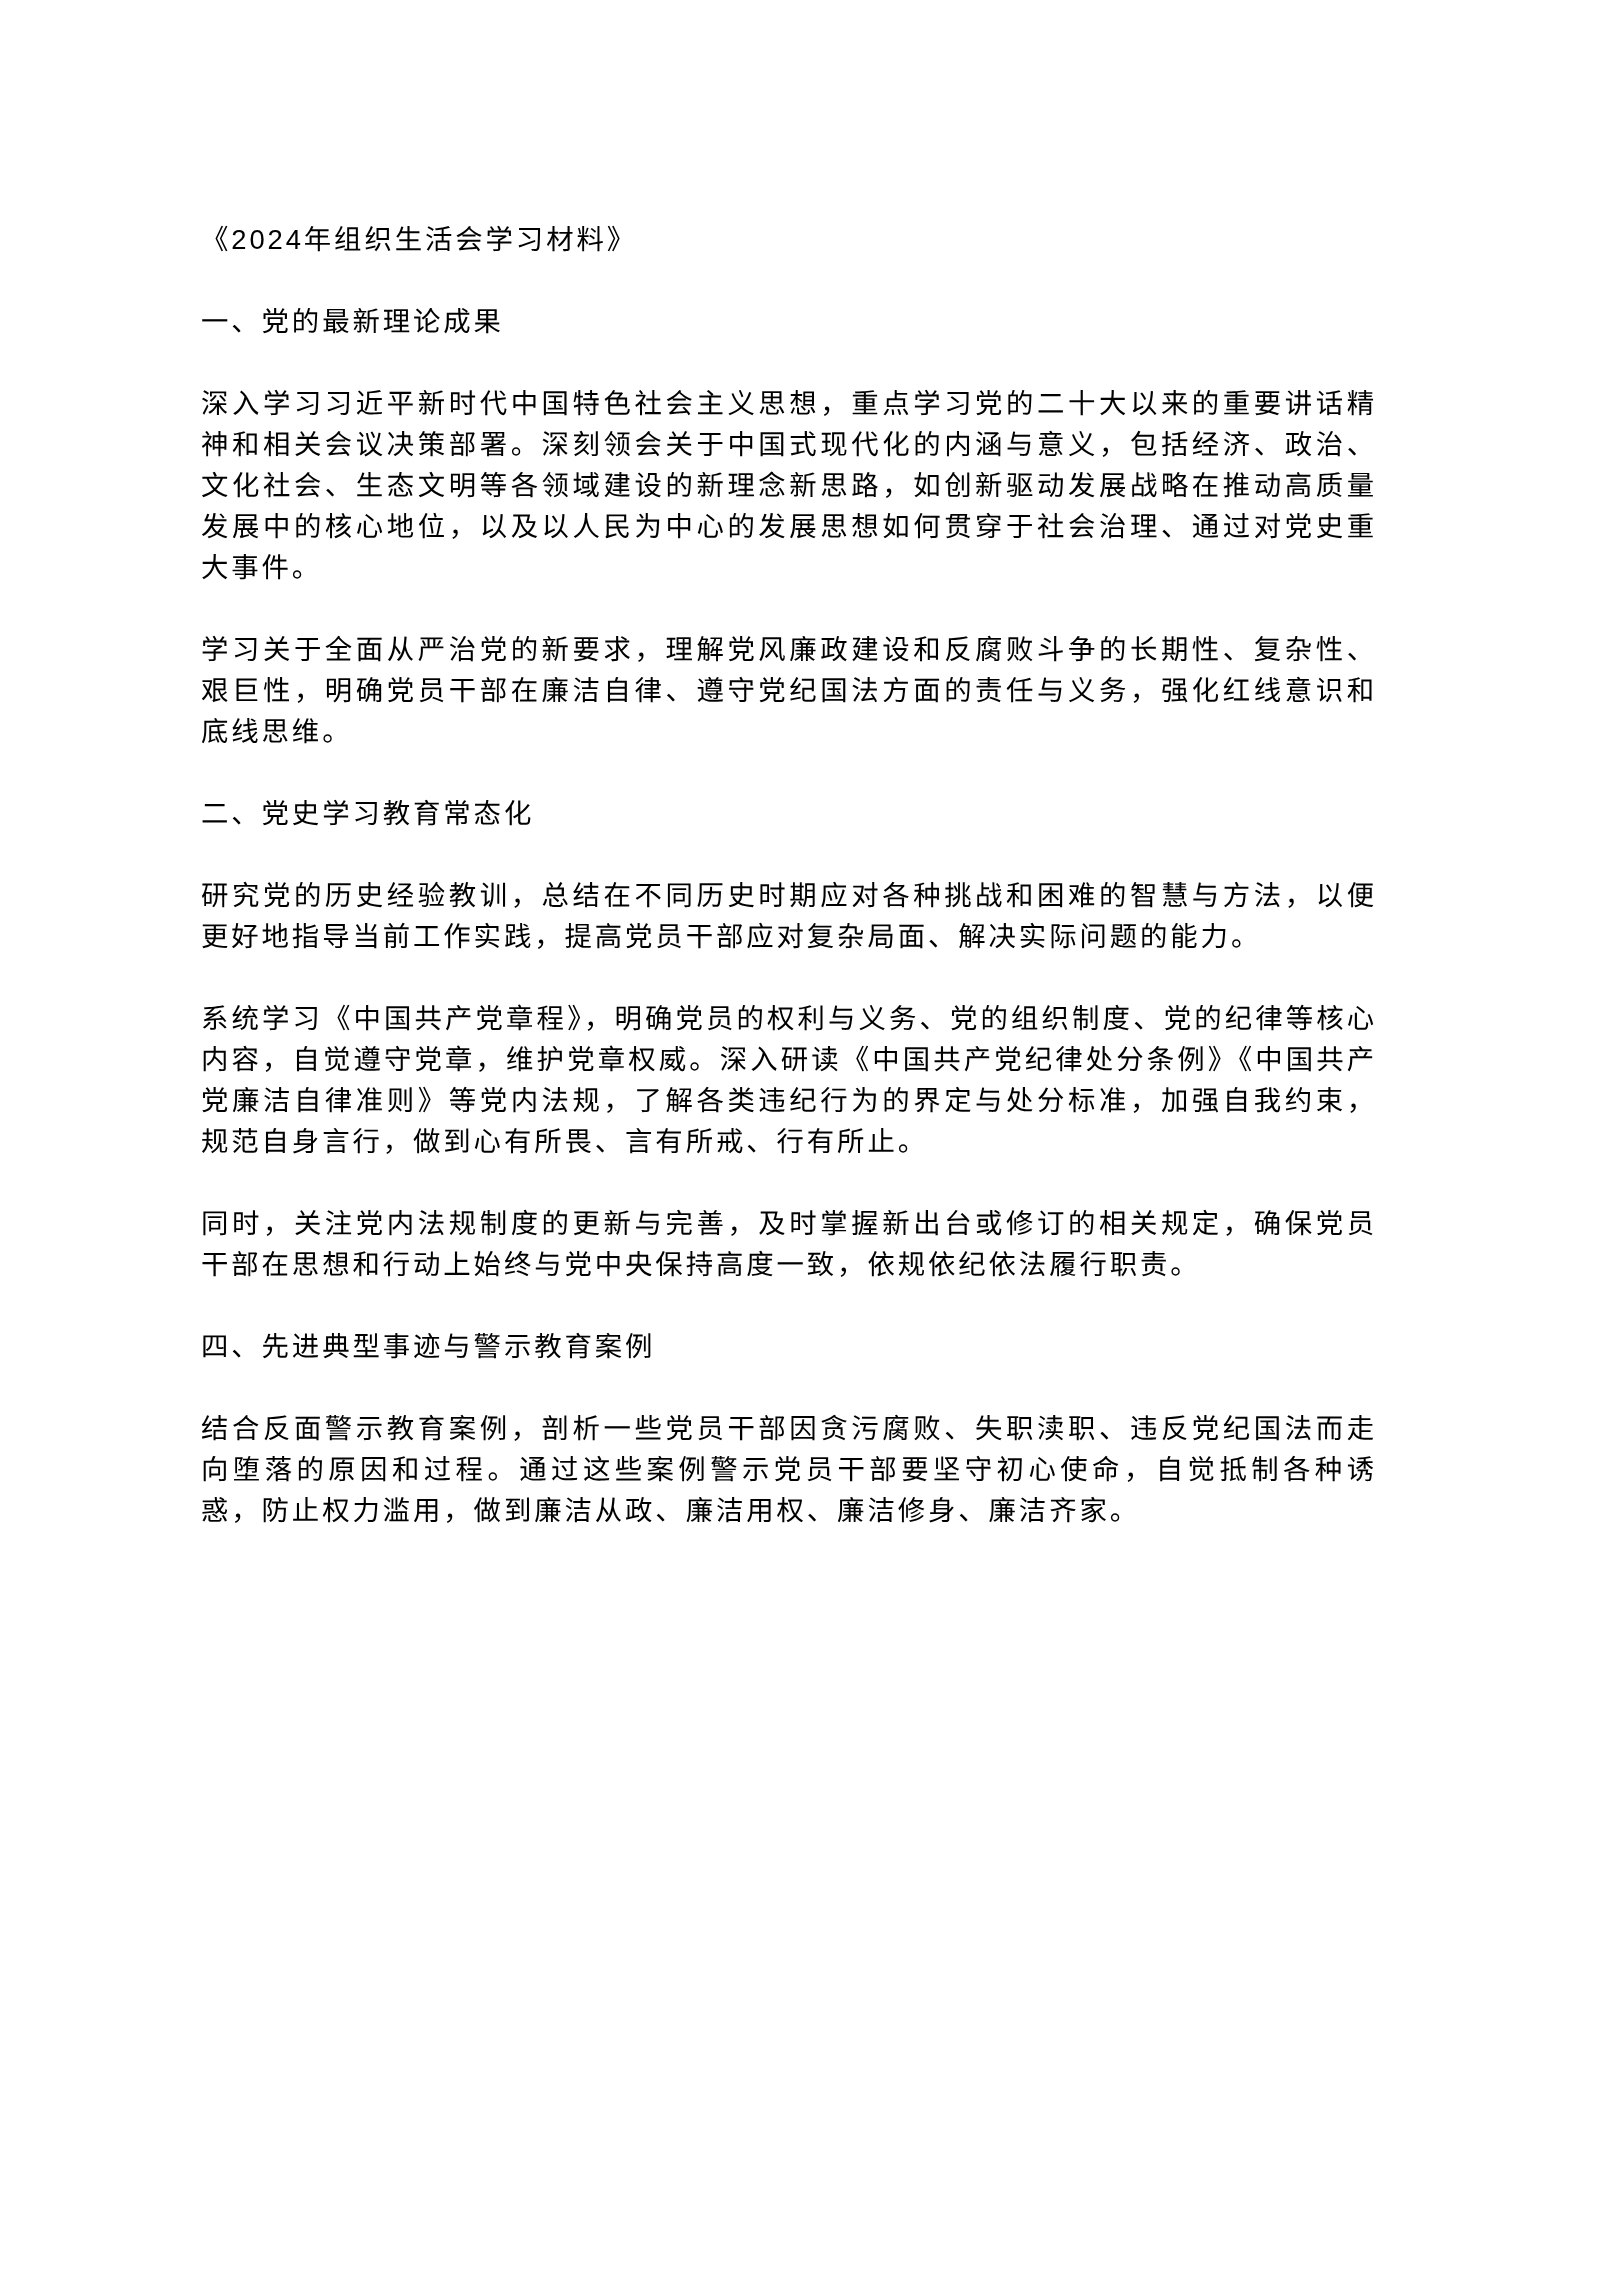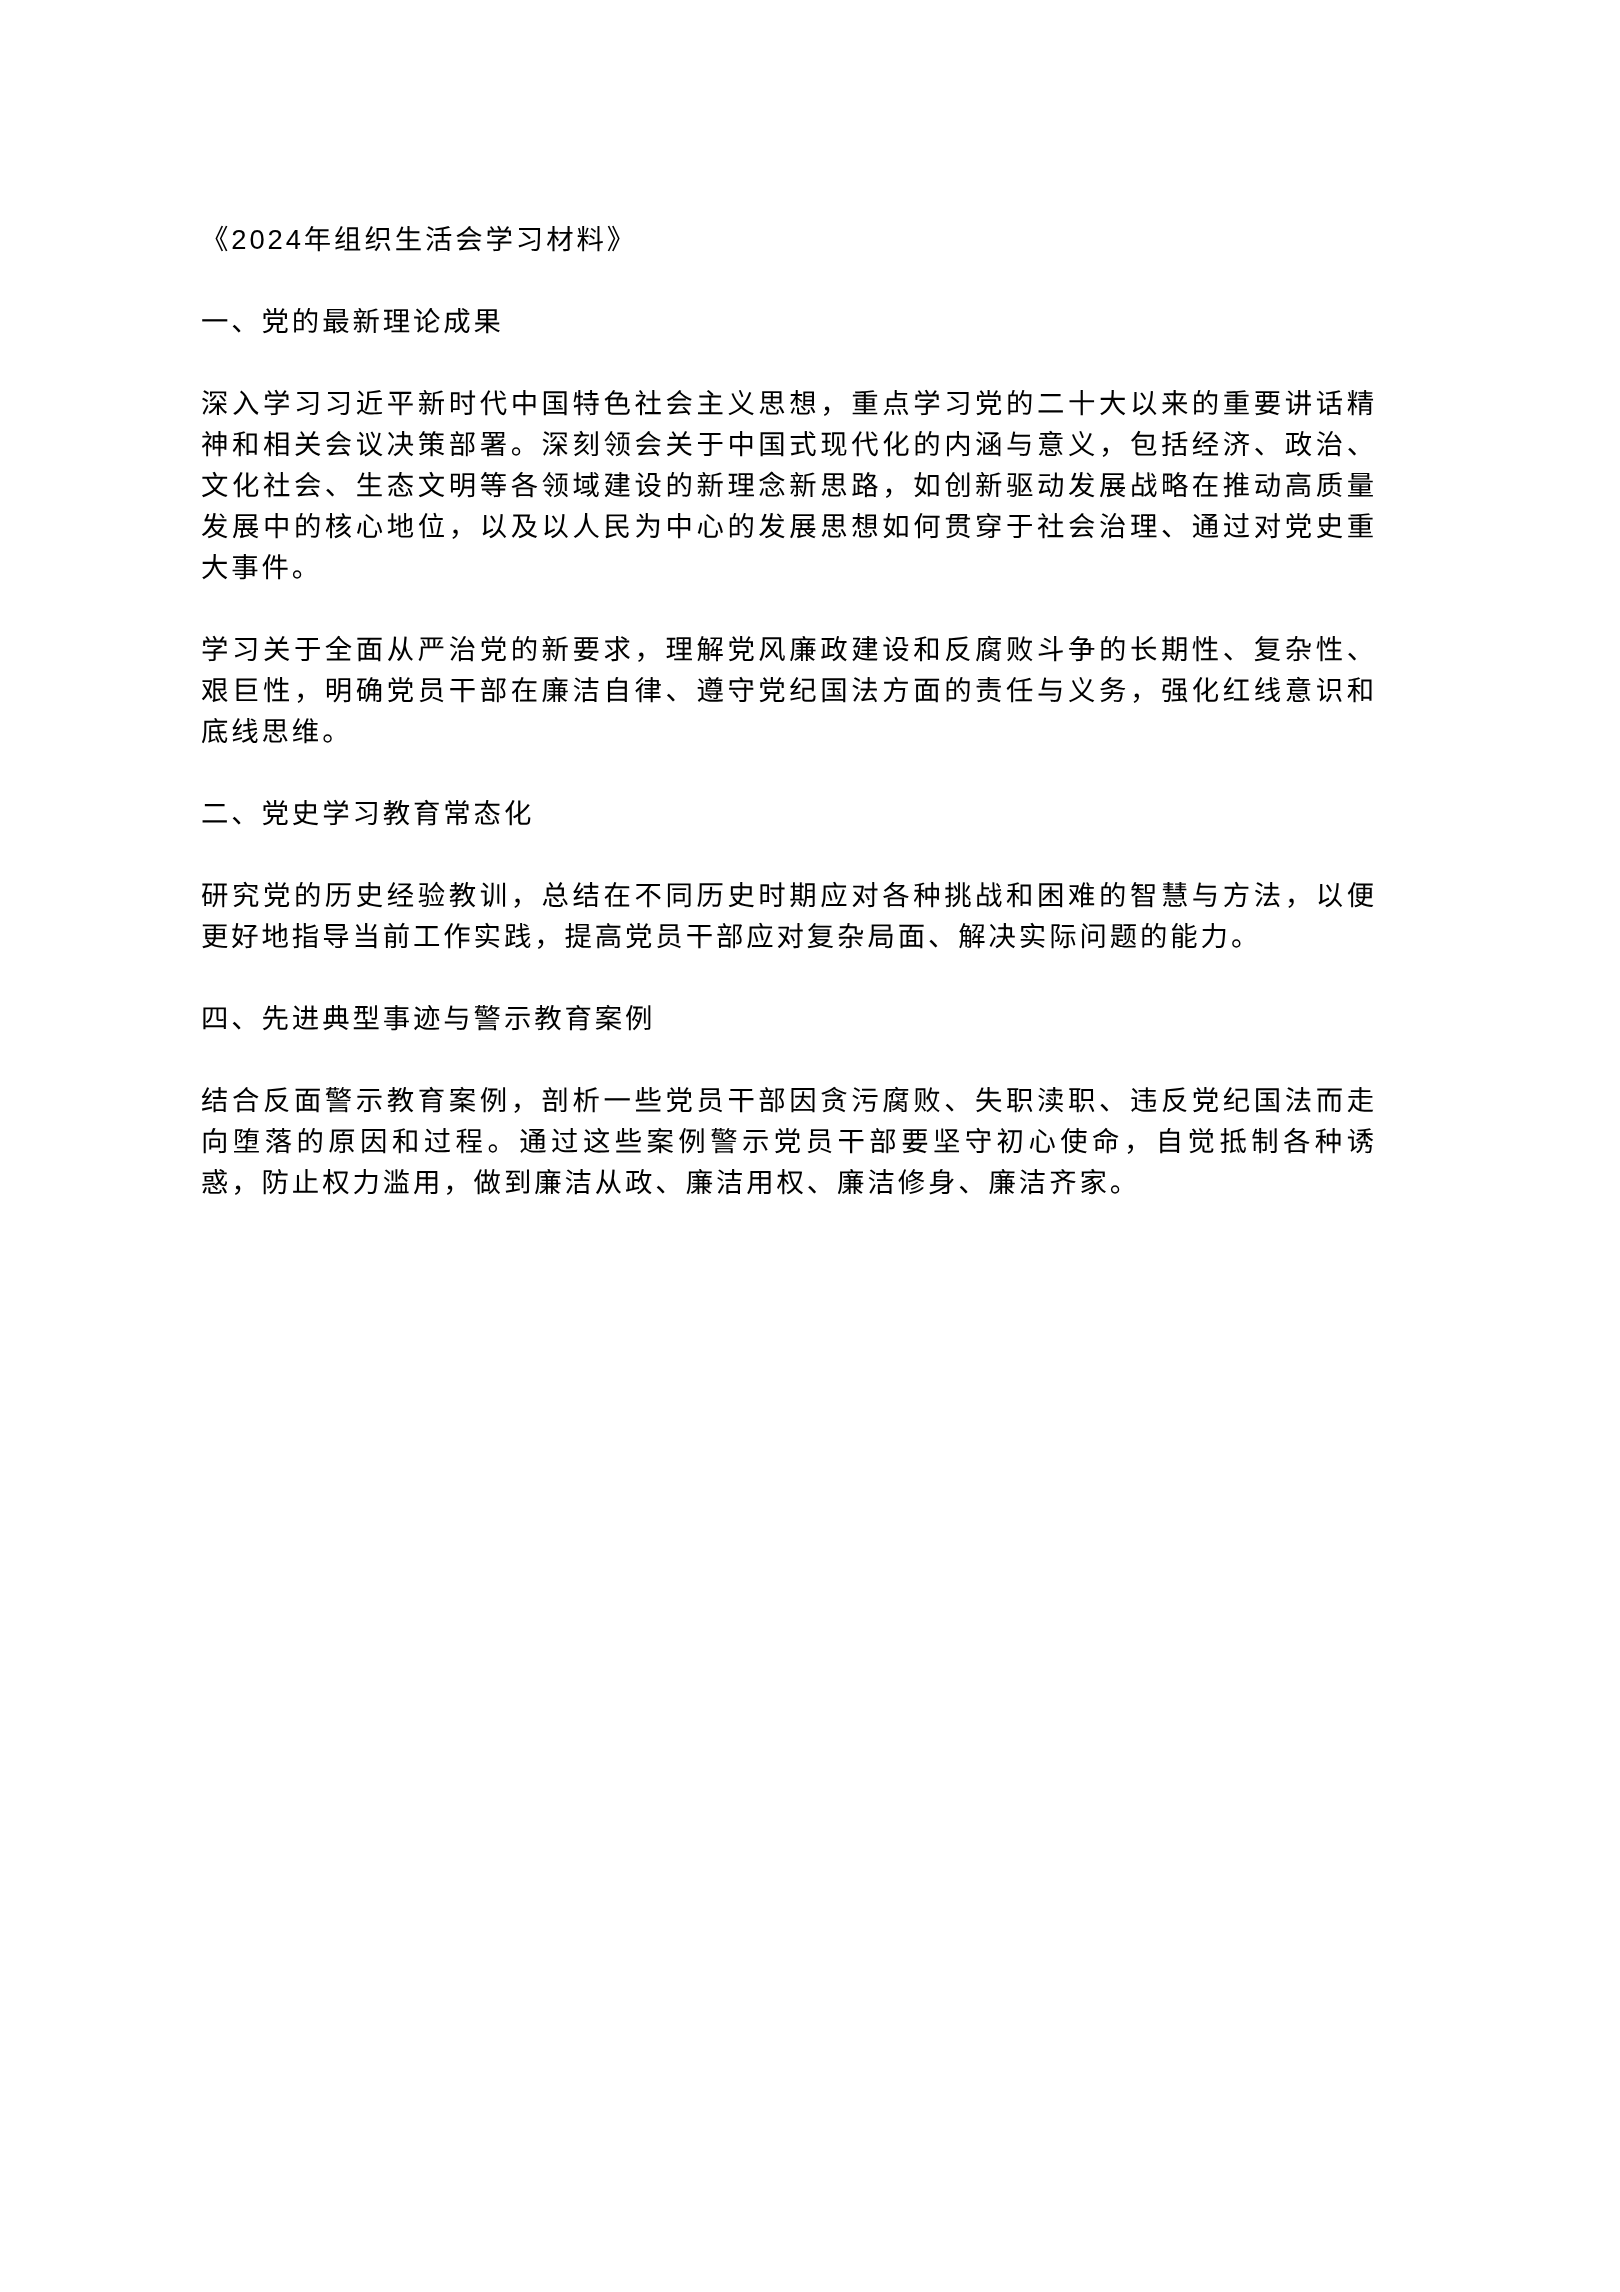--- a/index.html
+++ b/index.html
@@ -40,18 +40,20 @@
 
   <p class="doc-title">《2024年组织生活会学习材料》</p>
 
   <p class="section-heading">一、党的最新理论成果</p>
   <p class="paragraph">深入学习习近平新时代中国特色社会主义思想，重点学习党的二十大以来的重要讲话精神和相关会议决策部署。深刻领会关于中国式现代化的内涵与意义，包括经济、政治、文化社会、生态文明等各领域建设的新理念新思路，如创新驱动发展战略在推动高质量发展中的核心地位，以及以人民为中心的发展思想如何贯穿于社会治理、通过对党史重大事件。</p>
   <p class="paragraph">学习关于全面从严治党的新要求，理解党风廉政建设和反腐败斗争的长期性、复杂性、艰巨性，明确党员干部在廉洁自律、遵守党纪国法方面的责任与义务，强化红线意识和底线思维。</p>
 
   <p class="section-heading">二、党史学习教育常态化</p>
   <p class="paragraph">研究党的历史经验教训，总结在不同历史时期应对各种挑战和困难的智慧与方法，以便更好地指导当前工作实践，提高党员干部应对复杂局面、解决实际问题的能力。</p>
 
+  <p class="paragraph">系统学习《中国共产党章程》，明确党员的权利与义务、党的组织制度、党的纪律等核心内容，自觉遵守党章，维护党章权威。深入研读《中国共产党纪律处分条例》《中国共产党廉洁自律准则》等党内法规，了解各类违纪行为的界定与处分标准，加强自我约束，规范自身言行，做到心有所畏、言有所戒、行有所止。</p>
+  <p class="paragraph">同时，关注党内法规制度的更新与完善，及时掌握新出台或修订的相关规定，确保党员干部在思想和行动上始终与党中央保持高度一致，依规依纪依法履行职责。</p>
 
   <p class="section-heading">四、先进典型事迹与警示教育案例</p>
   <p class="paragraph">结合反面警示教育案例，剖析一些党员干部因贪污腐败、失职渎职、违反党纪国法而走向堕落的原因和过程。通过这些案例警示党员干部要坚守初心使命，自觉抵制各种诱惑，防止权力滥用，做到廉洁从政、廉洁用权、廉洁修身、廉洁齐家。</p>
 
 </div>
 
 
 </body></html>

